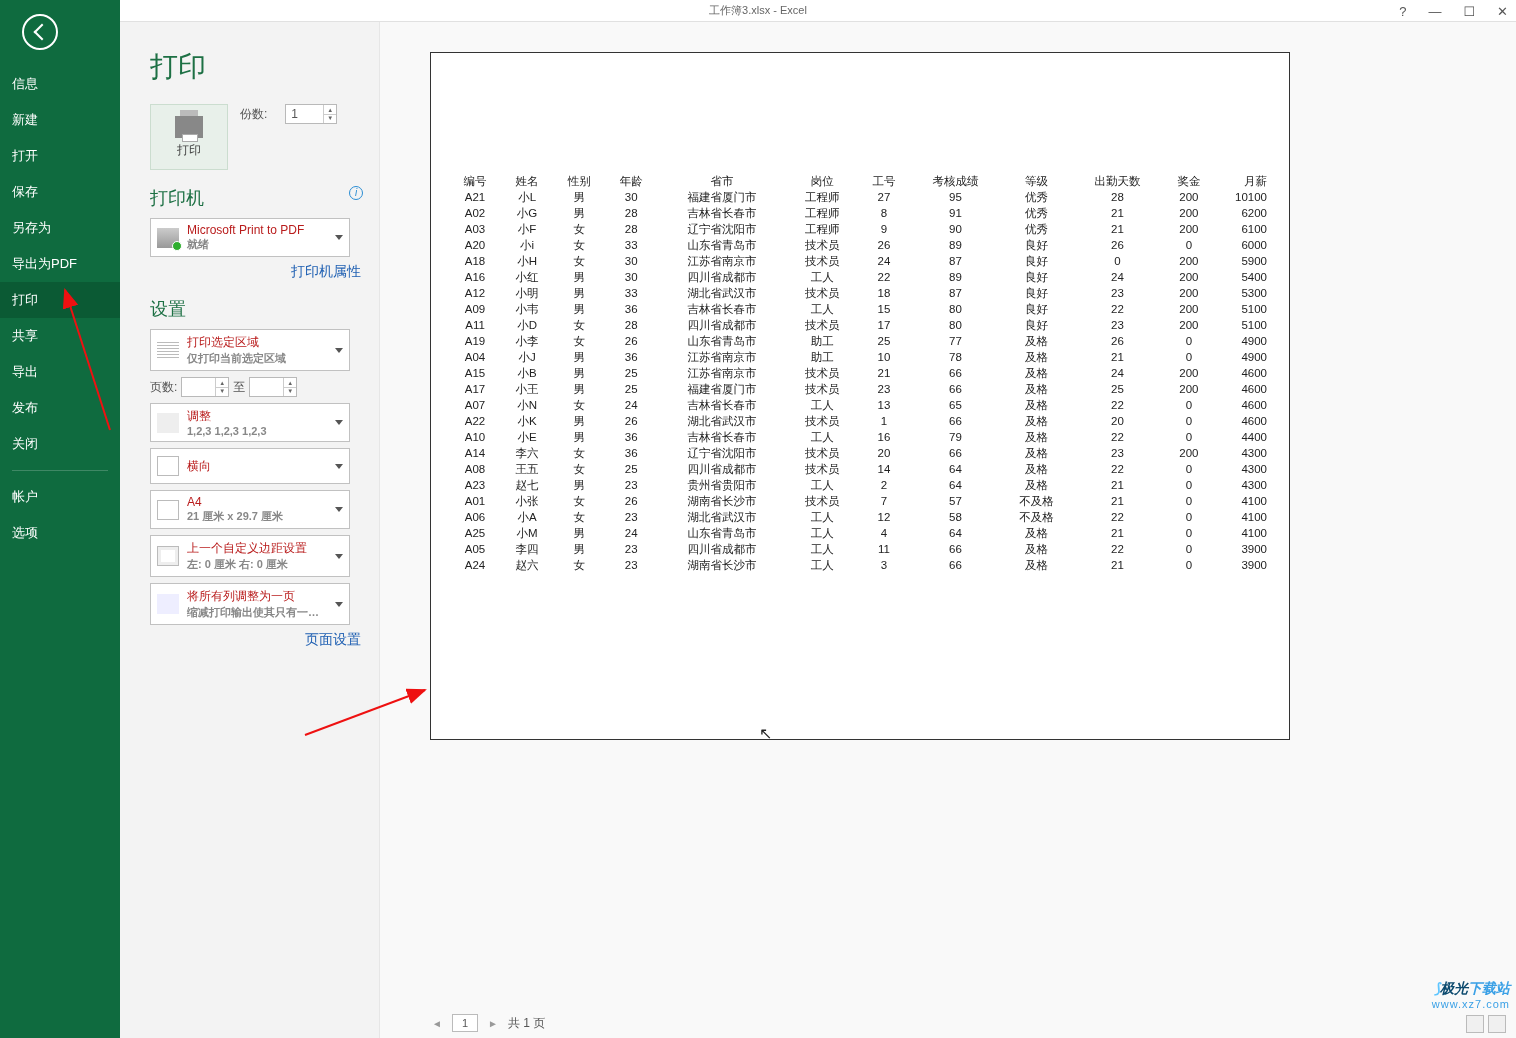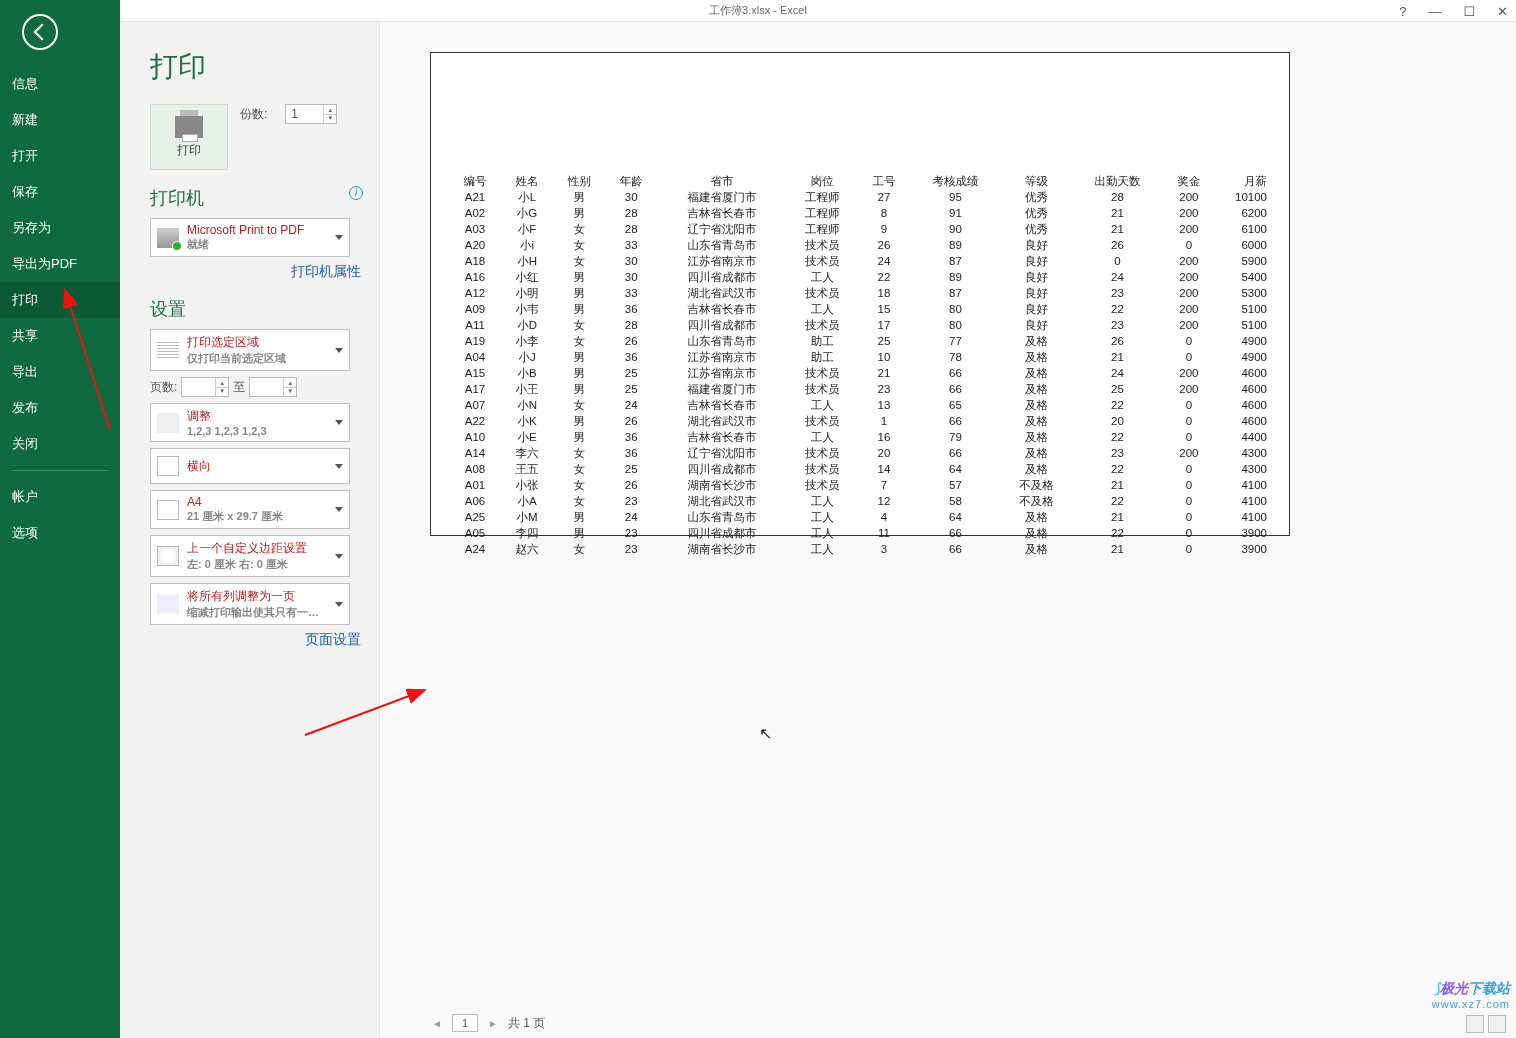--- a/index.html
+++ b/index.html
@@ -108,21 +108,21 @@
     text-align: right; font-size: 14px; color: #2161b3; cursor: pointer;
     margin: 2px 8px 6px 0;
   }
   .page-row { display: flex; gap: 4px; align-items: center; margin-bottom: 6px; font-size: 12px; color: #555; }
   .page-row .spinner { width: 48px; }
   .preview {
     position: absolute; left: 380px; right: 0; top: 22px; bottom: 0;
     background: #f9f9f9; padding: 30px 20px 20px 50px;
   }
   .sheet {
-    background: #fff; border: 1px solid #333; width: 860px; height: 484px;
+    background: #fff; border: 1px solid #333; width: 860px; height: 688px;
     padding: 120px 18px 18px 18px; position: relative; font-size: 11px;
   }
   .data-table { width: 100%; border-collapse: collapse; font-size: 11.5px; color: #222; }
   .data-table th, .data-table td { text-align: center; padding: 0.5px 4px; font-weight: normal; }
   .data-table td:last-child { text-align: right; width: 56px; }
   .data-table th:last-child { text-align: right; width: 56px; }
   .cursor-icon {
     position: absolute; left: 759px; top: 724px; font-size: 16px; color: #222; pointer-events: none;
   }
   .arrow1, .arrow2 {
@@ -145,21 +145,21 @@
     position: absolute; bottom: 5px; right: 10px; display: flex; gap: 4px;
   }
   .view-controls .vc {
     width: 18px; height: 18px; border: 1px solid #bbb; background: #f0f0f0; cursor: pointer;
   }
   .watermark {
     position: absolute; right: 6px; bottom: 28px; text-align: right;
     font-size: 14px; color: #3aa0e6; pointer-events: none;
   }
   .watermark .wm1 { font-weight: 700; font-style: italic; }
-  .watermark .wm1 .g { color: #8b5cf6; margin-top: 20px; }
+  .watermark .wm1 .g { color: #0c4a6e; margin-top: 20px; }
   .watermark .wm2 { font-size: 11px; color: #3aa0e6; letter-spacing: 1px; text-align: center; }
 </style>
 </head>
 <body>
 
 <div class="titlebar">
   <span class="title">工作簿3.xlsx - Excel</span>
   <div class="win-controls">
     <span>?</span>
     <span>—</span>
@@ -561,20 +561,34 @@
             <td>四川省成都市</td>
             <td>技术员</td>
             <td>14</td>
             <td>64</td>
             <td>及格</td>
             <td>22</td>
             <td>0</td>
             <td>4300</td>
           </tr>
           <tr>
+            <td>A23</td>
+            <td>赵七</td>
+            <td>男</td>
+            <td>23</td>
+            <td>贵州省贵阳市</td>
+            <td>工人</td>
+            <td>2</td>
+            <td>64</td>
+            <td>及格</td>
+            <td>21</td>
+            <td>0</td>
+            <td>4300</td>
+          </tr>
+          <tr>
             <td>A01</td>
             <td>小张</td>
             <td>女</td>
             <td>26</td>
             <td>湖南省长沙市</td>
             <td>技术员</td>
             <td>7</td>
             <td>57</td>
             <td>不及格</td>
             <td>21</td>

